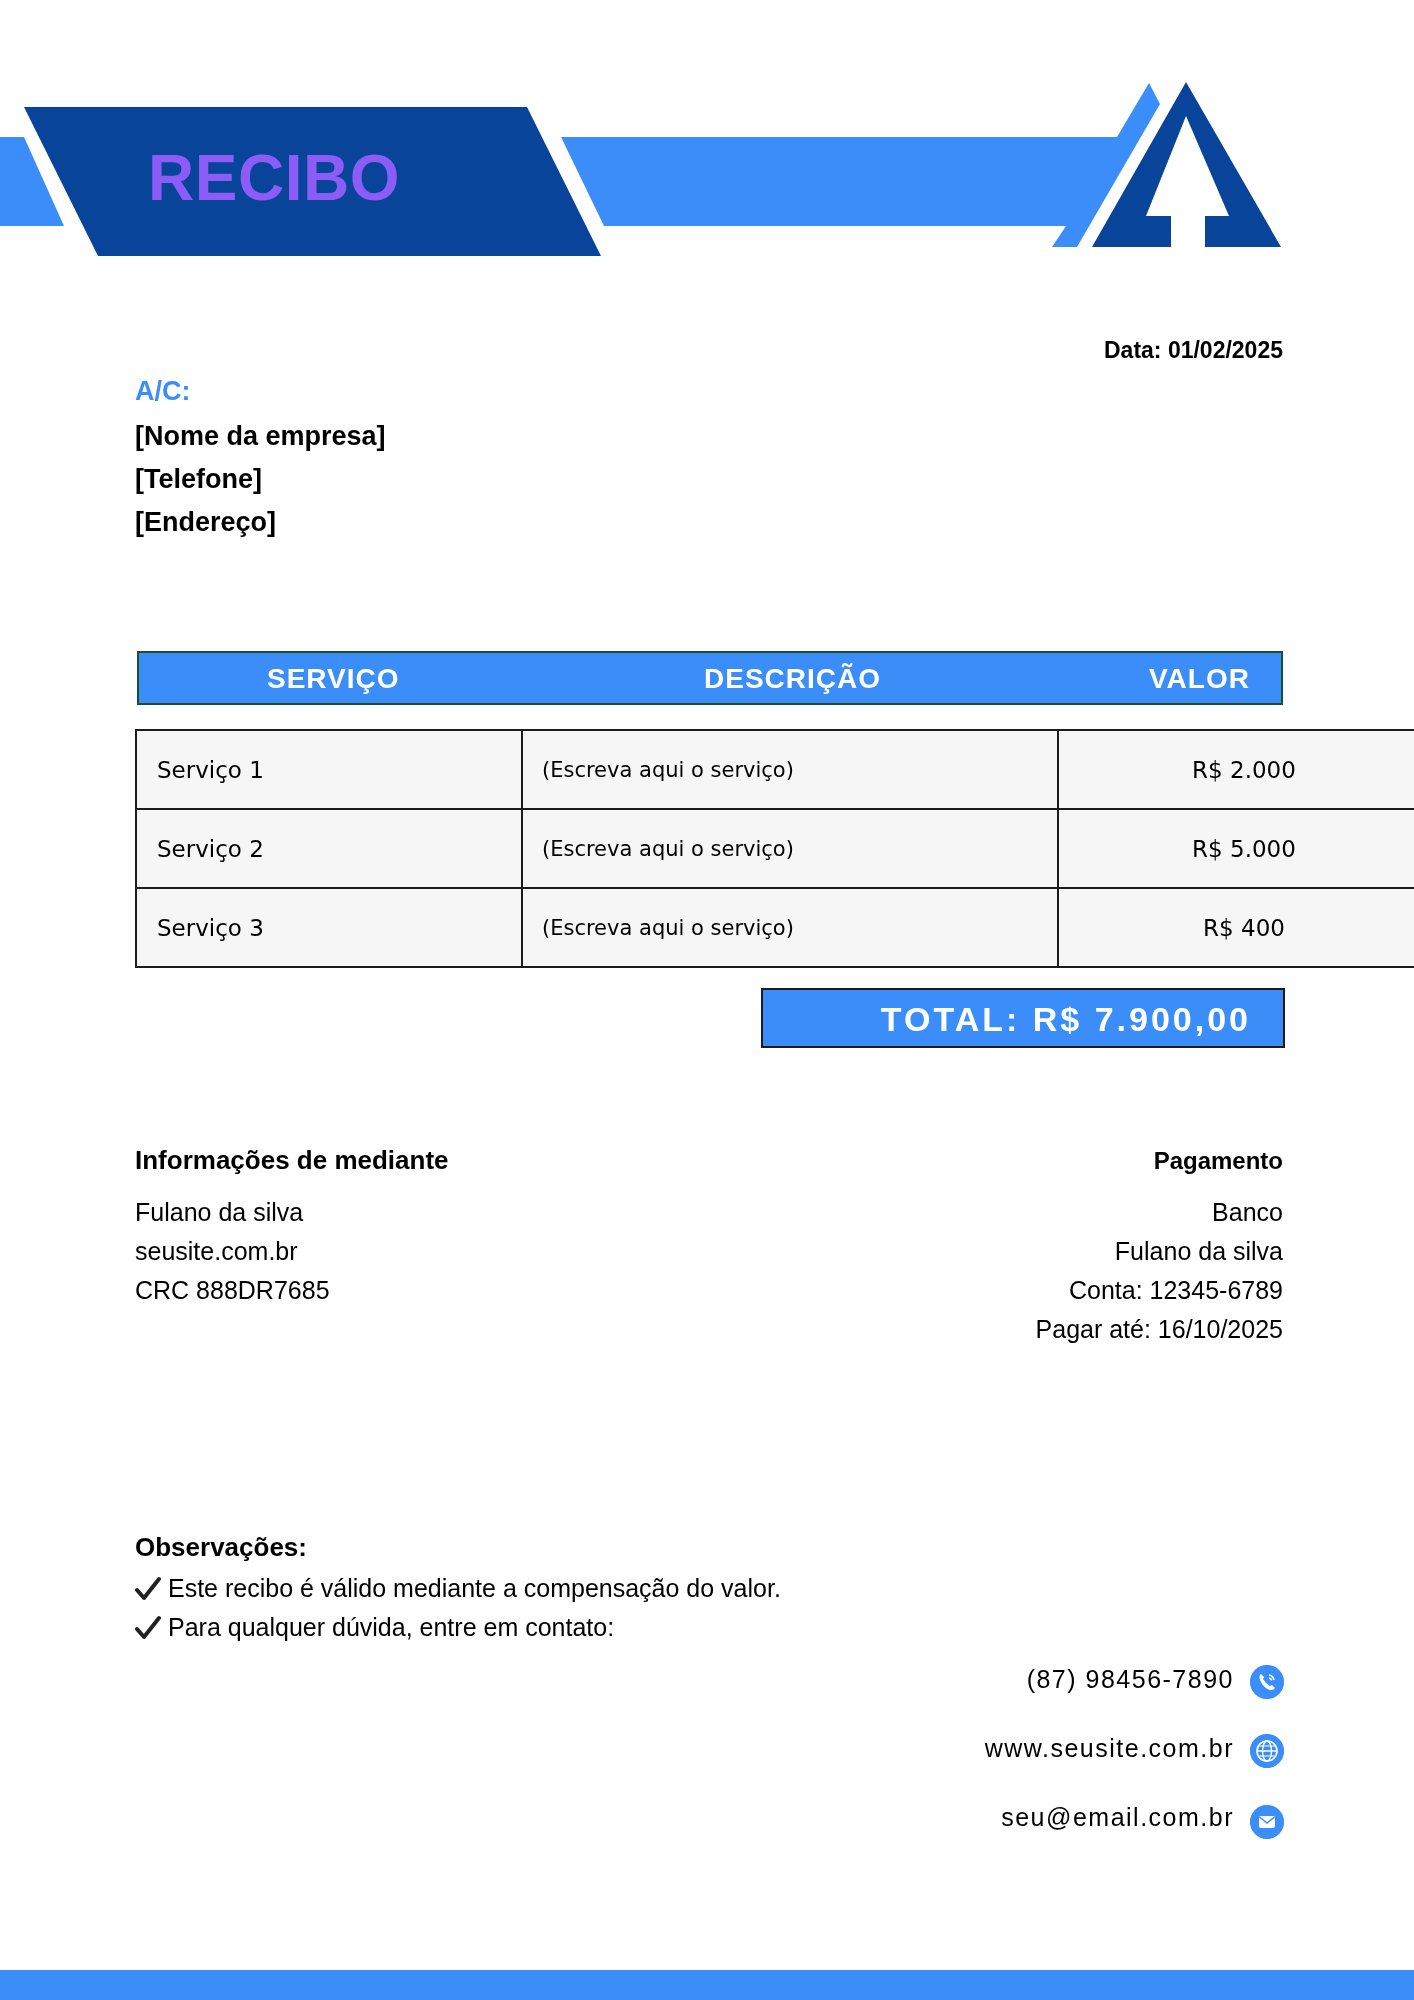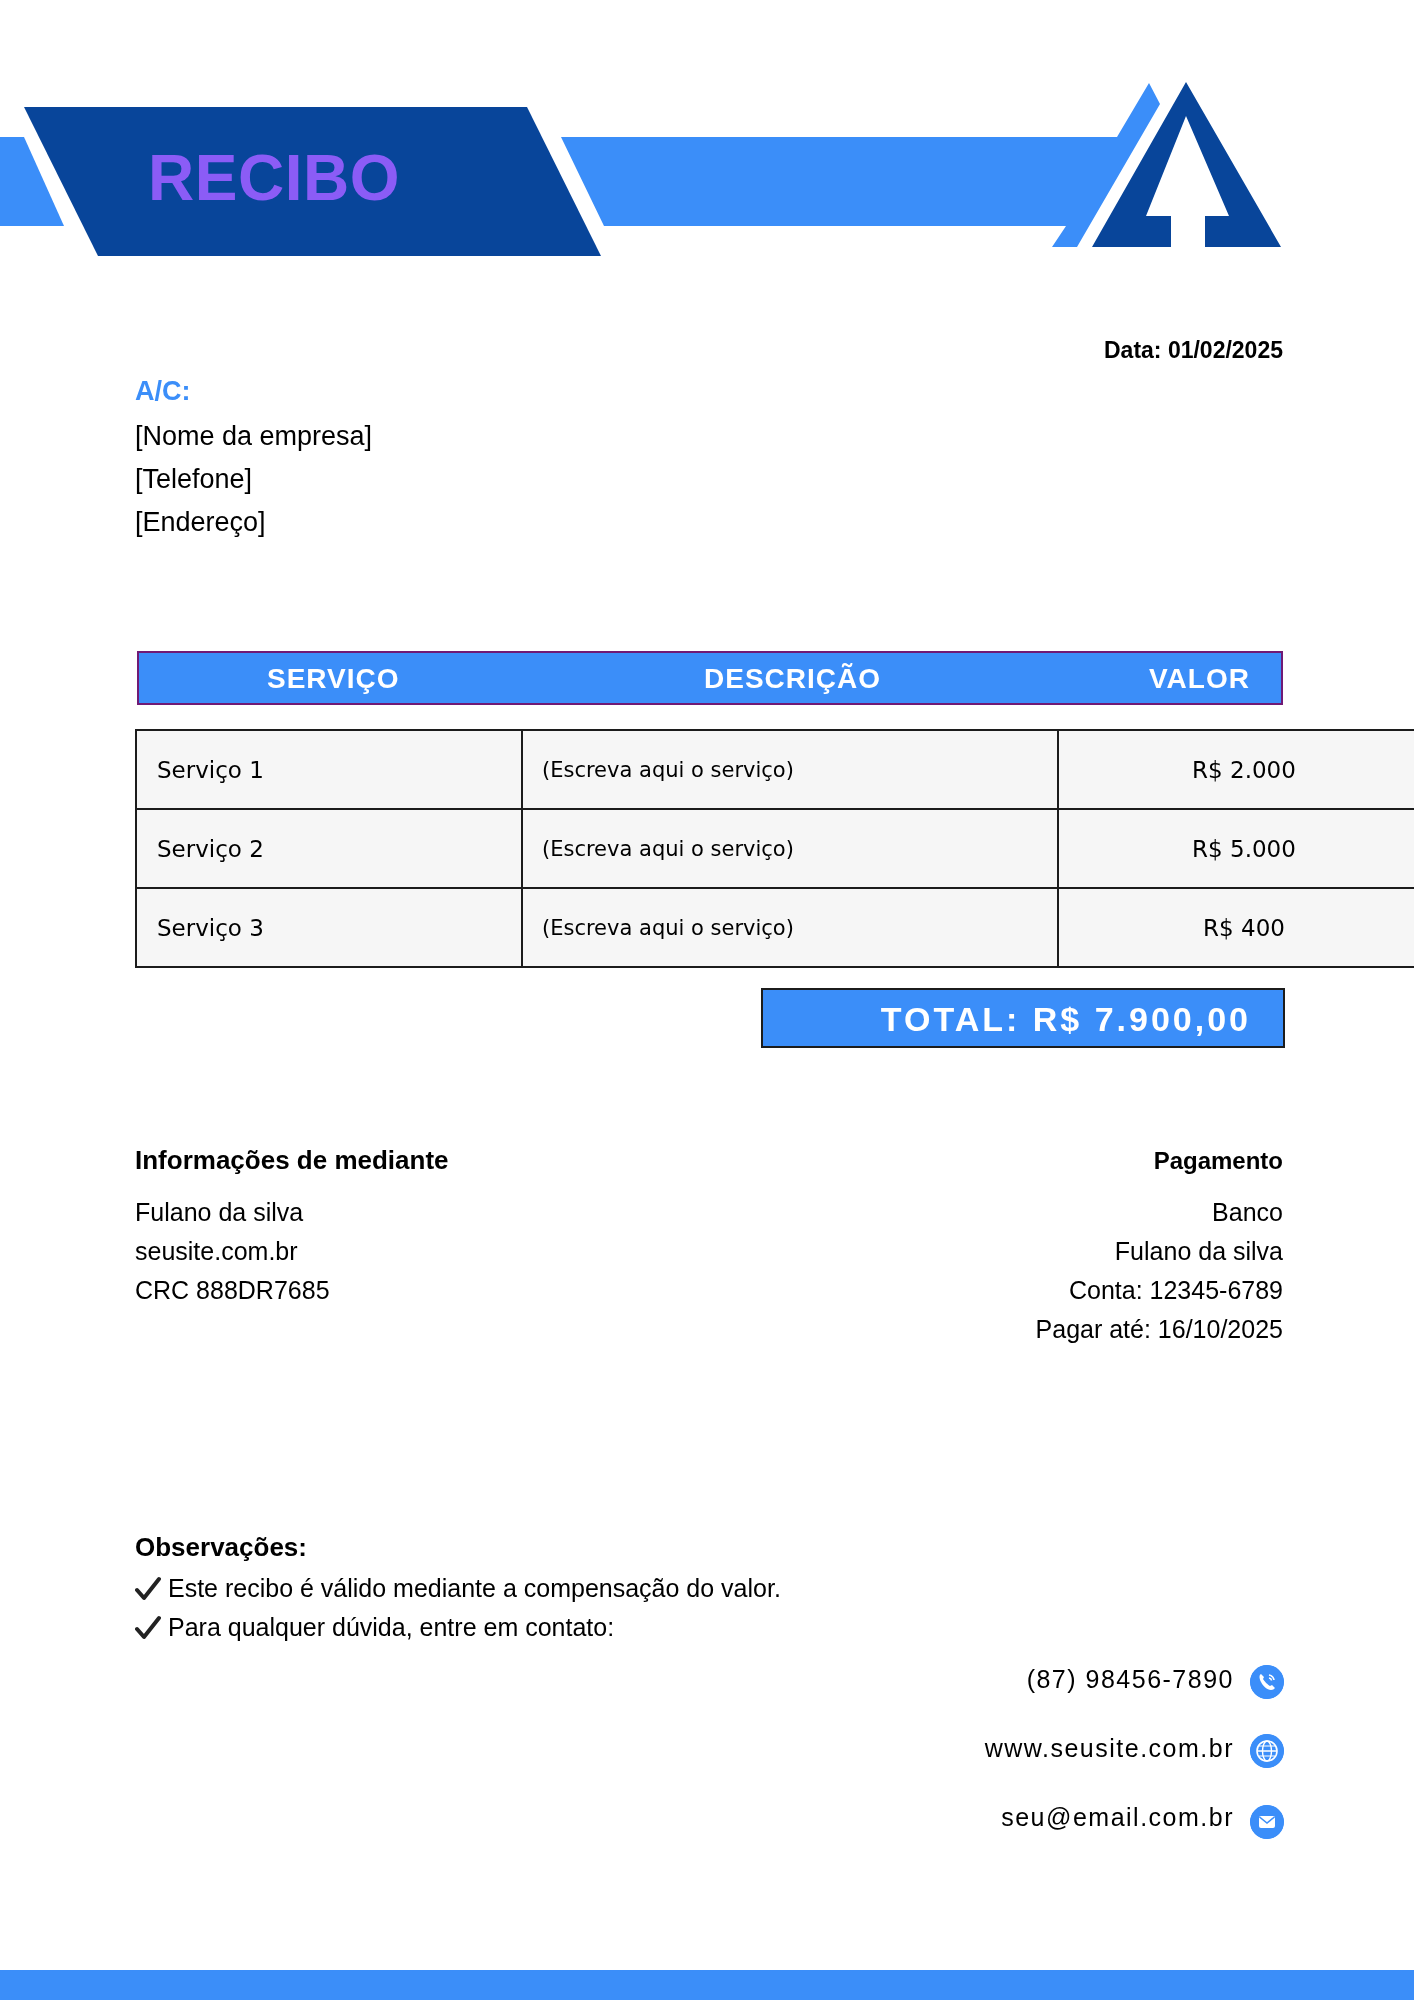--- a/index.html
+++ b/index.html
@@ -2,22 +2,22 @@
 <html><head>
 <meta charset="utf-8">
 <style>
   html, body { margin:0; padding:0; }
   body { width:1414px; height:2000px; position:relative; background:#ffffff; overflow:hidden;
          font-family:"Liberation Sans", sans-serif; color:#000; }
   #header-svg { position:absolute; left:0; top:0; width:1414px; height:280px; }
   .title { position:absolute; left:148px; top:146px; font-size:64px; font-weight:bold; color:#8b5cf6; letter-spacing:0.5px; line-height:1; }
   .date { position:absolute; right:131px; top:337px; font-size:23px; font-weight:bold; }
   .ac-label { position:absolute; left:135px; top:376px; font-size:27px; font-weight:bold; color:#3b8ef9; }
-  .client-line { position:absolute; left:135px; font-size:27px; font-weight:normal; }
-  .thead { position:absolute; left:137px; top:651px; width:1146px; height:54px; background:#3b8ef9; border:2px solid #701a75; box-sizing:border-box; }
+  .client-line { position:absolute; left:135px; font-size:27px; font-weight:bold; }
+  .thead { position:absolute; left:137px; top:651px; width:1146px; height:54px; background:#3b8ef9; border:2px solid #14532d; box-sizing:border-box; }
   .thead span { position:absolute; top:10px; font-size:28px; font-weight:bold; color:#fff; letter-spacing:1px; }
   .tbody { position:absolute; left:135px; top:729px; width:1296px; border-collapse:collapse; }
   .tbody td { border:2px solid #1c1c1c; background:#f6f6f6; height:77px; font-family:"DejaVu Sans", sans-serif; font-size:23px; padding:0; }
   .tbody td.c1 { width:386px; padding-left:20px; box-sizing:border-box; }
   .tbody td.c2 { width:536px; padding-left:19px; box-sizing:border-box; font-size:21px; }
   .tbody td.c3 { text-align:center; }
   .total { position:absolute; left:761px; top:988px; width:524px; height:60px; background:#3b8ef9; border:2px solid #1c1c1c; box-sizing:border-box; }
   .total span { position:absolute; right:32px; top:10px; font-size:34px; font-weight:bold; color:#fff; letter-spacing:3px; }
   .sec-title { position:absolute; font-size:26px; font-weight:bold; }
   .line { position:absolute; font-size:25px; }

